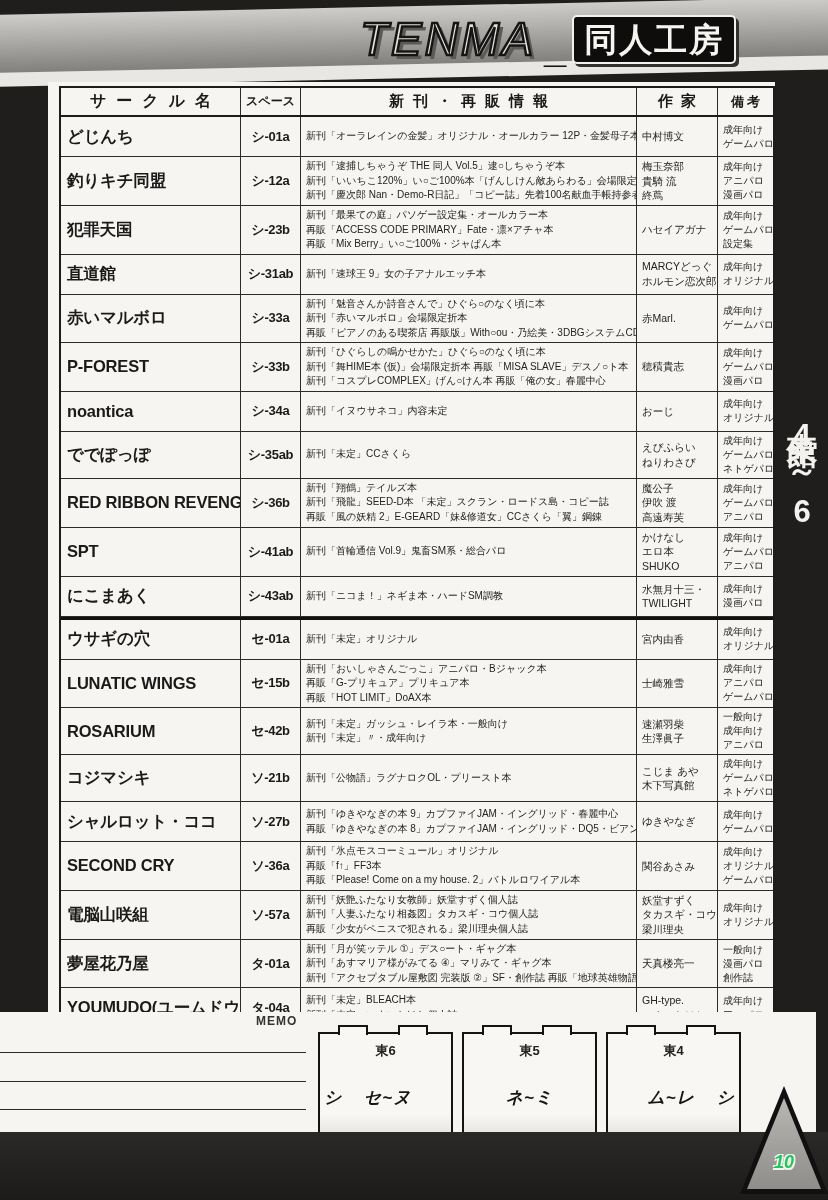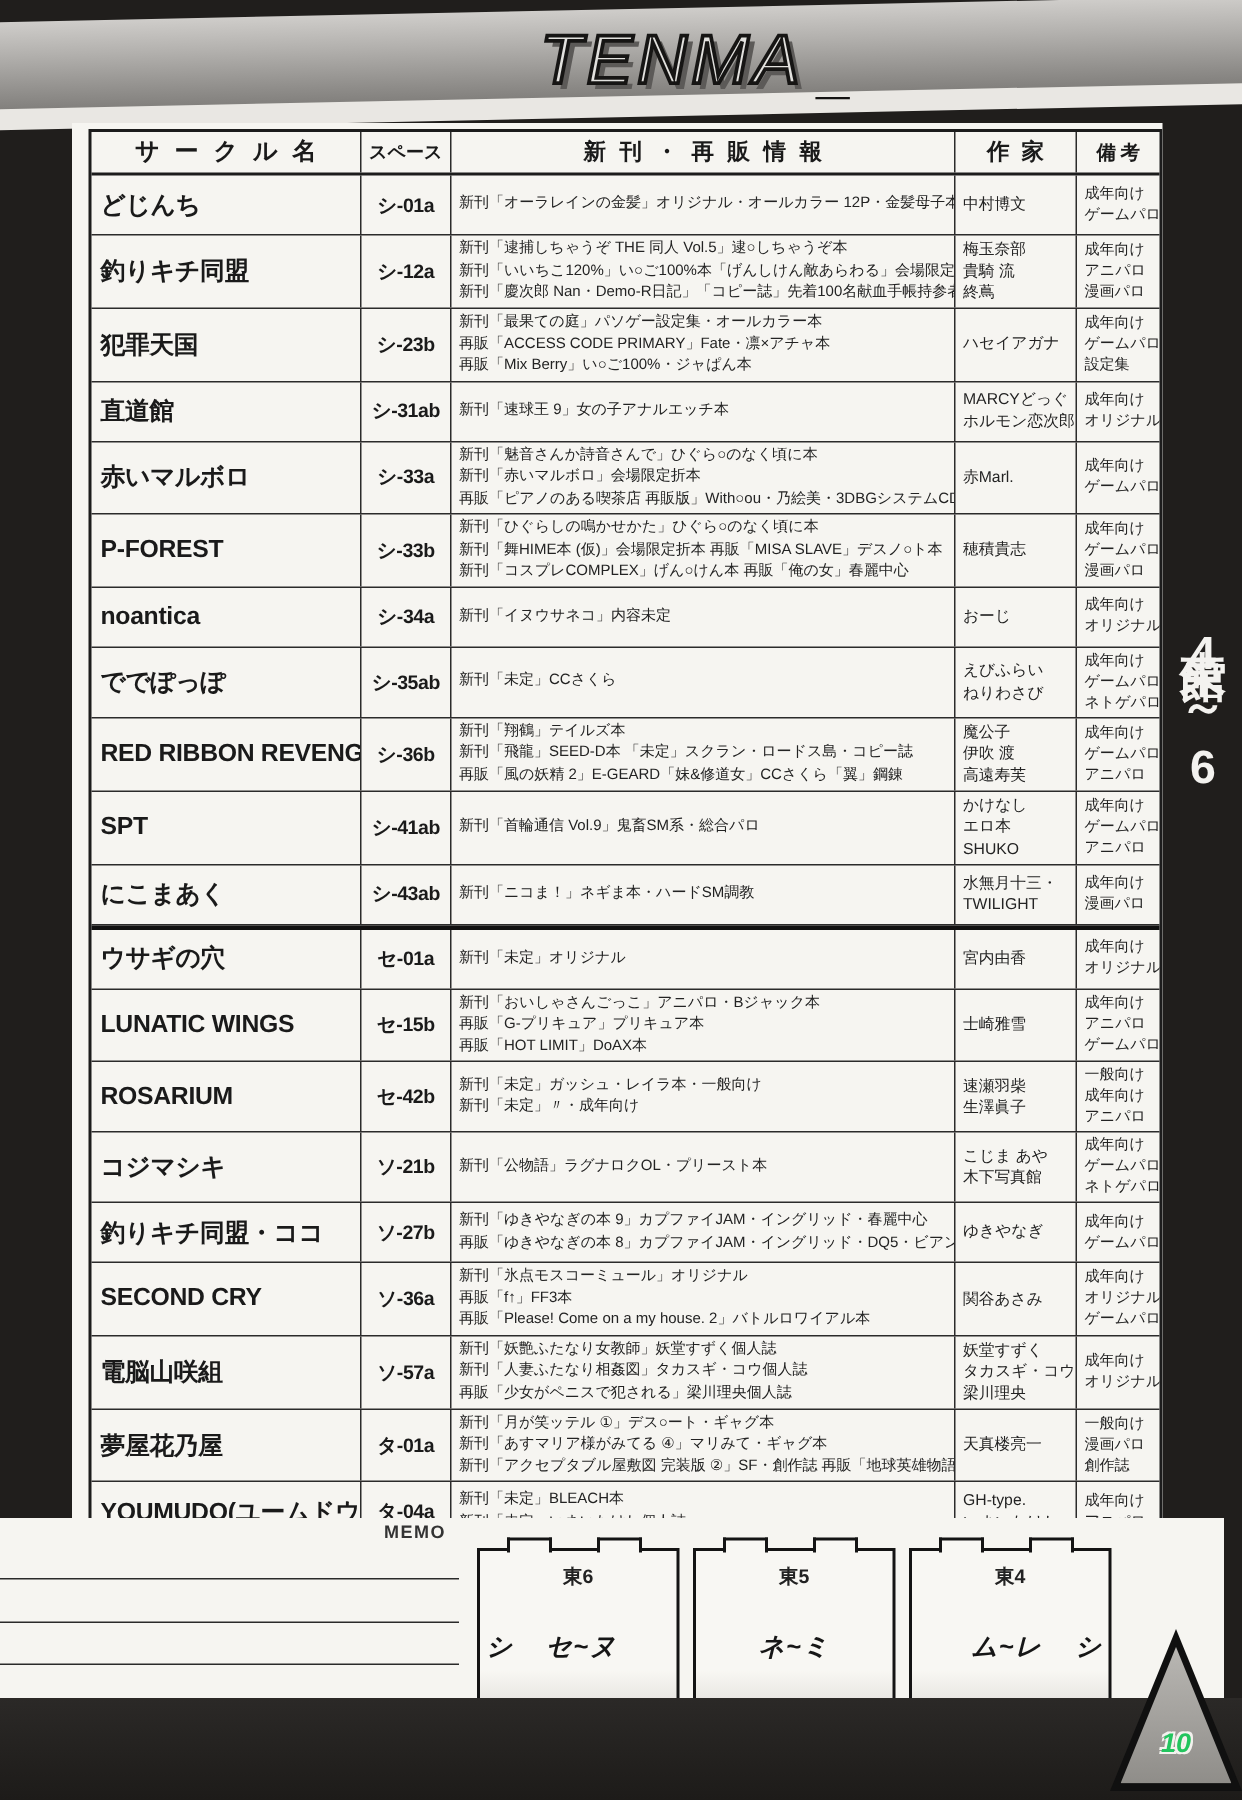--- a/index.html
+++ b/index.html
@@ -155,20 +155,23 @@
   }
 </style>
 </head>
 <body>
 
 <div class="top-band"></div>
 <div class="band-gap"></div>
 <div class="logo-row">
   <span class="tenma">TENMA</span>
   <span class="underscore">_</span>
+  <span class="logo-box">
+      <span>同人工房</span>
+    </span>
 </div>
 
 <div class="panel">
   <div class="gtable">
     <div class="trow thead">
       <div class="h-circle">サークル名</div>
       <div class="h-space">スペース</div>
       <div class="h-info">新刊・再販情報</div>
       <div class="h-author">作家</div>
       <div class="h-notes">備考</div>
@@ -411,21 +414,21 @@
             <div class="author-line">こじま あや</div>
             <div class="author-line">木下写真館</div>
           </div>
     <div class="c-notes">
             <div class="note-line">成年向け</div>
             <div class="note-line">ゲームパロ</div>
             <div class="note-line">ネトゲパロ</div>
           </div>
   </div>
         <div class="trow h2">
-    <div class="c-circle">釣りキチ同盟・ココ</div>
+    <div class="c-circle">シャルロット・ココ</div>
     <div class="c-space">ソ-27b</div>
     <div class="c-info">
             <div class="info-line">新刊「ゆきやなぎの本 9」カプファイJAM・イングリッド・春麗中心</div>
             <div class="info-line">再販「ゆきやなぎの本 8」カプファイJAM・イングリッド・DQ5・ビアンカ</div>
           </div>
     <div class="c-author">
             <div class="author-line">ゆきやなぎ</div>
           </div>
     <div class="c-notes">
             <div class="note-line">成年向け</div>

